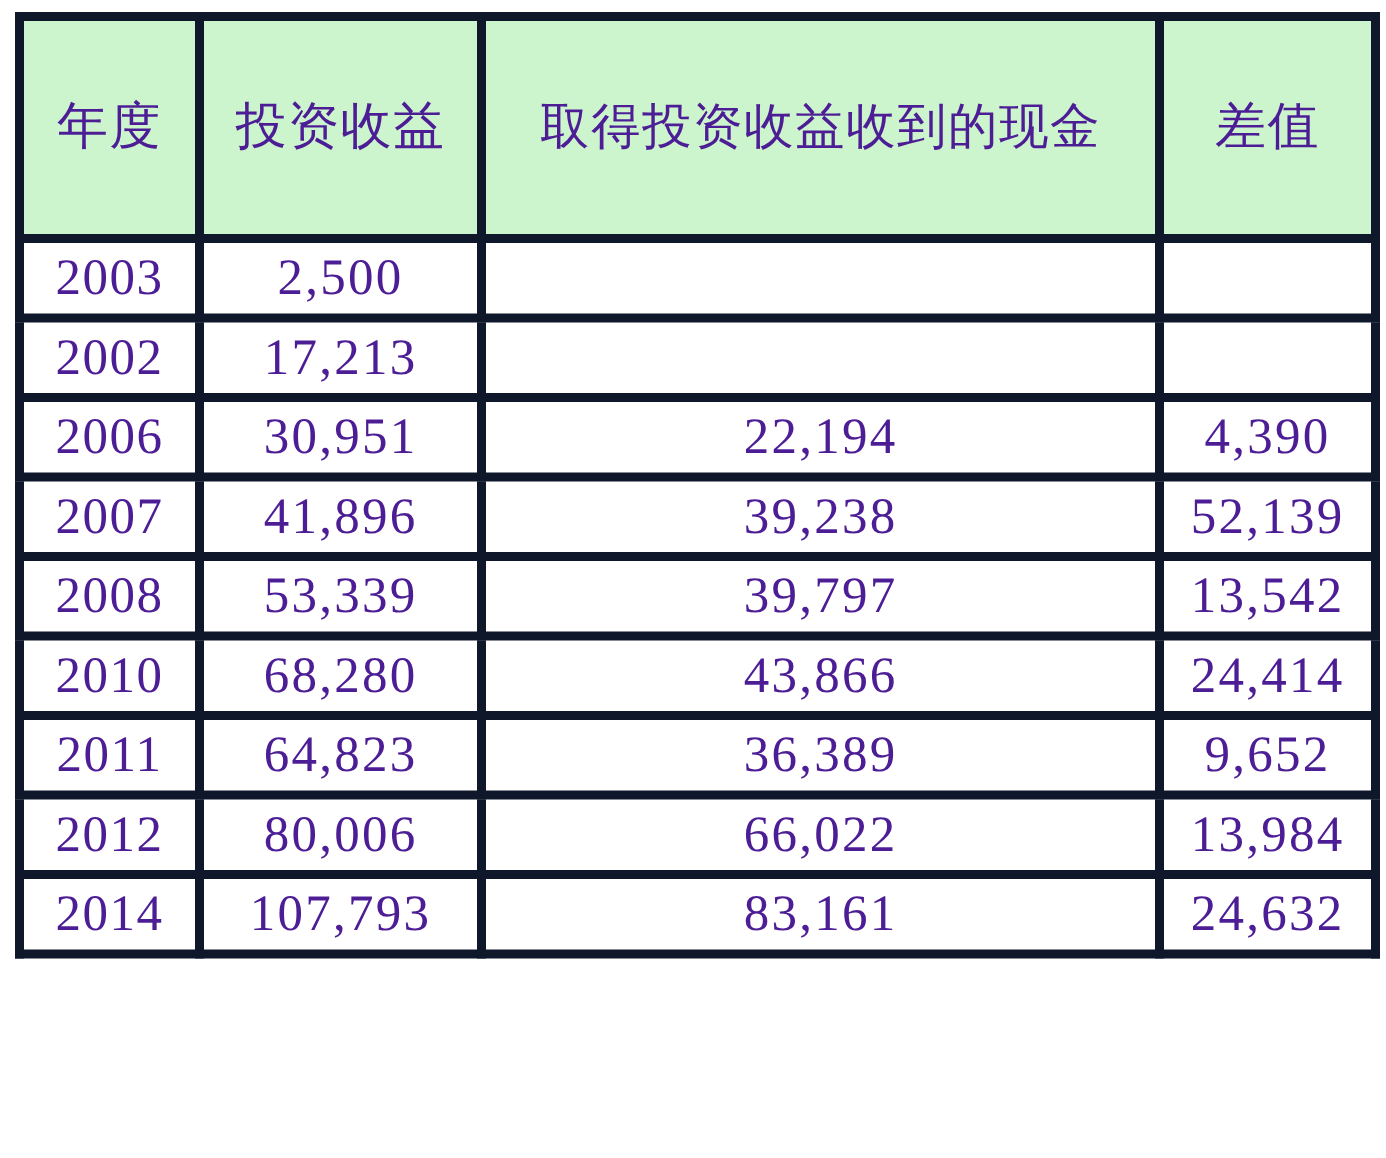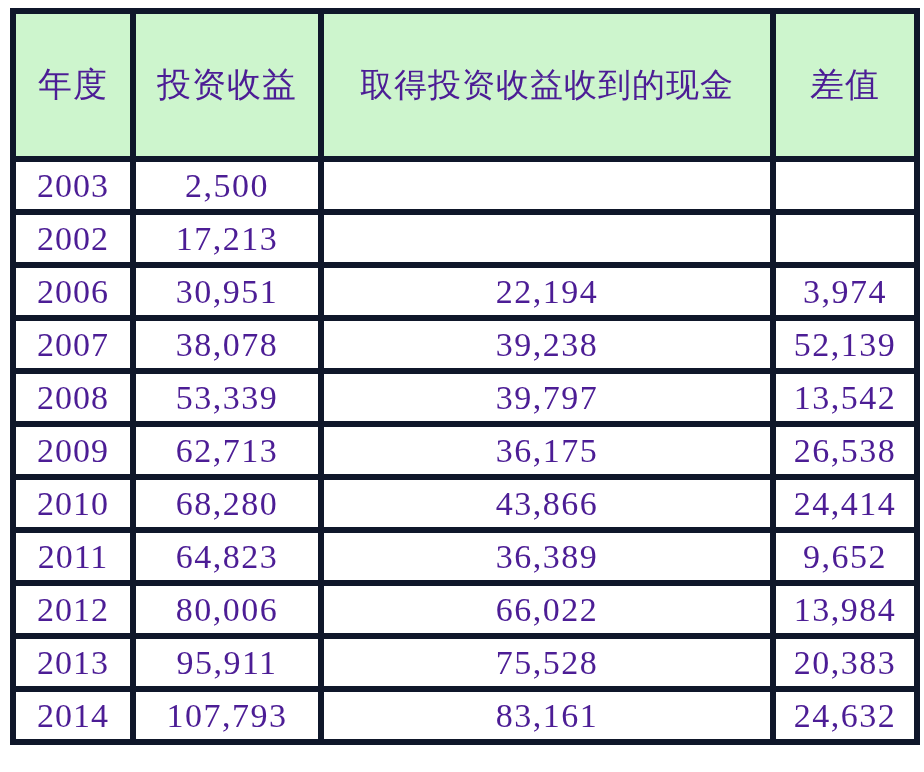--- a/index.html
+++ b/index.html
@@ -93,65 +93,53 @@
       <tr>
         <td class="col-year">2002</td>
         <td class="col-num">17,213</td>
         <td class="col-num"></td>
         <td class="col-num"></td>
       </tr>
       <tr>
         <td class="col-year">2006</td>
         <td class="col-num">30,951</td>
         <td class="col-num">22,194</td>
-        <td class="col-num">3,974</td>
+        <td class="col-num">4,390</td>
       </tr>
       <tr>
         <td class="col-year">2007</td>
-        <td class="col-num">38,078</td>
+        <td class="col-num">41,896</td>
         <td class="col-num">39,238</td>
         <td class="col-num">52,139</td>
       </tr>
       <tr>
         <td class="col-year">2008</td>
         <td class="col-num">53,339</td>
         <td class="col-num">39,797</td>
         <td class="col-num">13,542</td>
-      </tr>
-      <tr>
-        <td class="col-year">2009</td>
-        <td class="col-num">62,713</td>
-        <td class="col-num">36,175</td>
-        <td class="col-num">26,538</td>
       </tr>
       <tr>
         <td class="col-year">2010</td>
         <td class="col-num">68,280</td>
         <td class="col-num">43,866</td>
         <td class="col-num">24,414</td>
       </tr>
       <tr>
         <td class="col-year">2011</td>
         <td class="col-num">64,823</td>
         <td class="col-num">36,389</td>
         <td class="col-num">9,652</td>
       </tr>
       <tr>
         <td class="col-year">2012</td>
         <td class="col-num">80,006</td>
         <td class="col-num">66,022</td>
         <td class="col-num">13,984</td>
       </tr>
       <tr>
-        <td class="col-year">2013</td>
-        <td class="col-num">95,911</td>
-        <td class="col-num">75,528</td>
-        <td class="col-num">20,383</td>
-      </tr>
-      <tr>
         <td class="col-year">2014</td>
         <td class="col-num">107,793</td>
         <td class="col-num">83,161</td>
         <td class="col-num">24,632</td>
       </tr>
     </tbody>
   </table>
 </div>
 
 </body></html>

